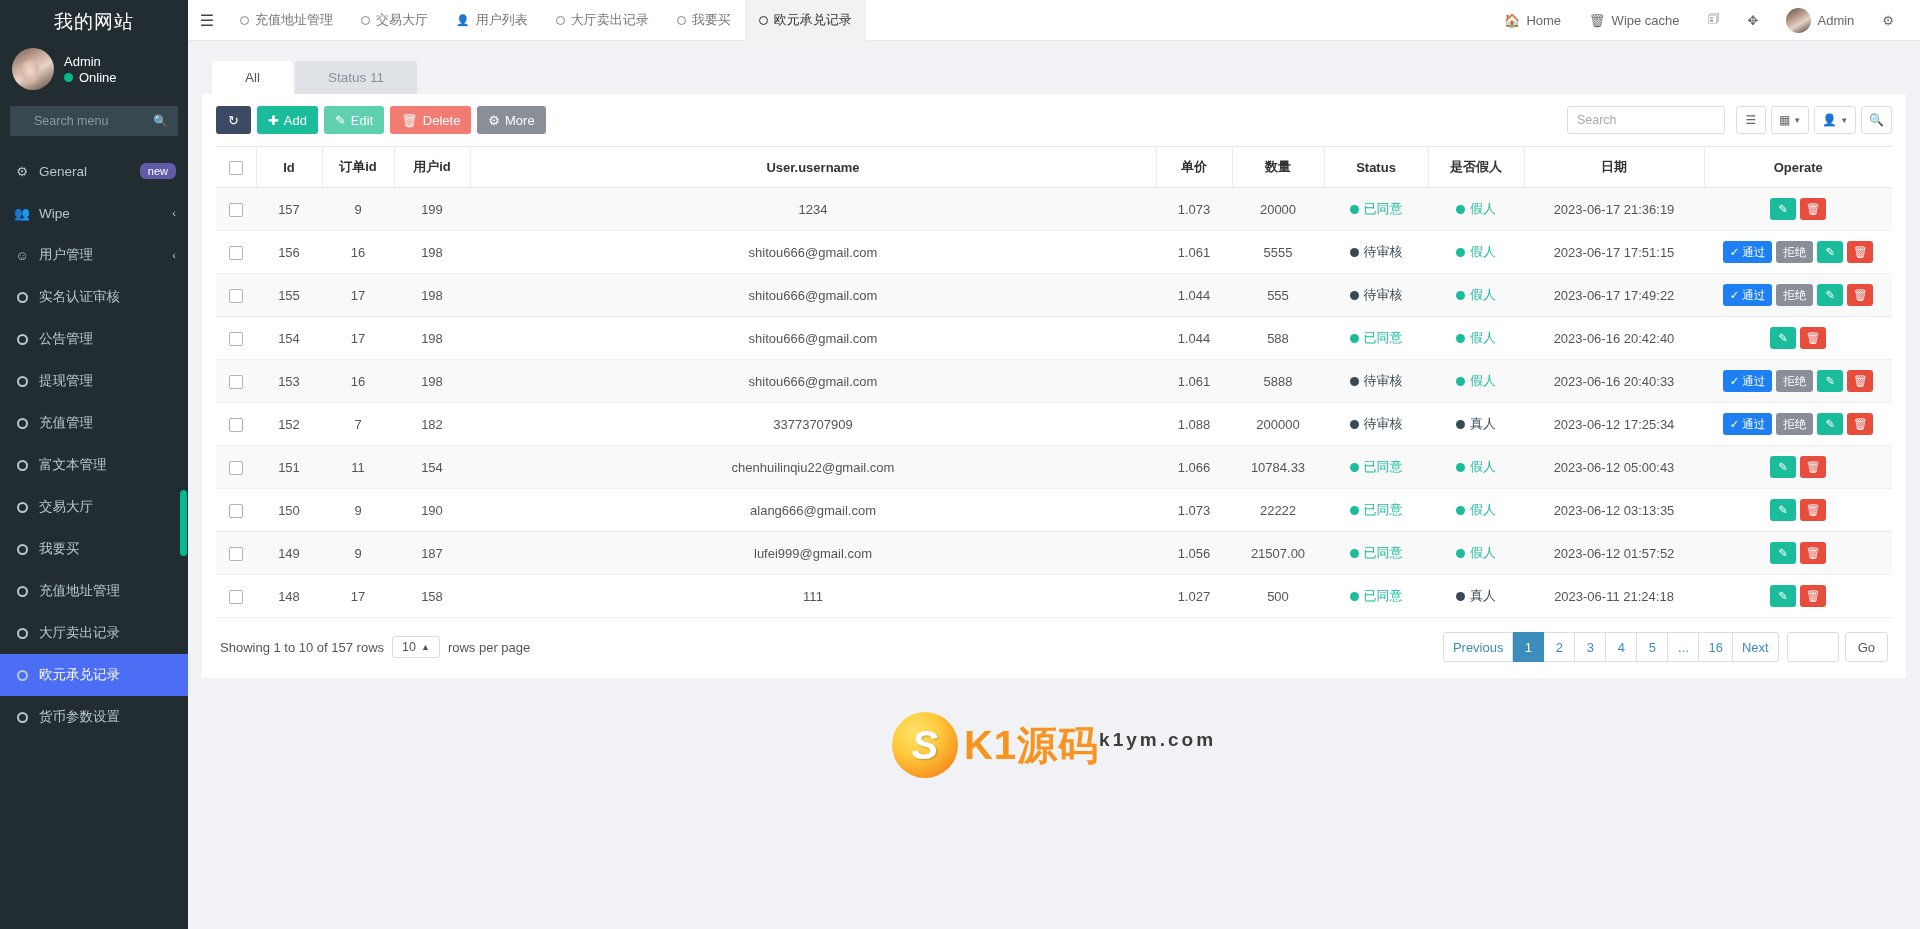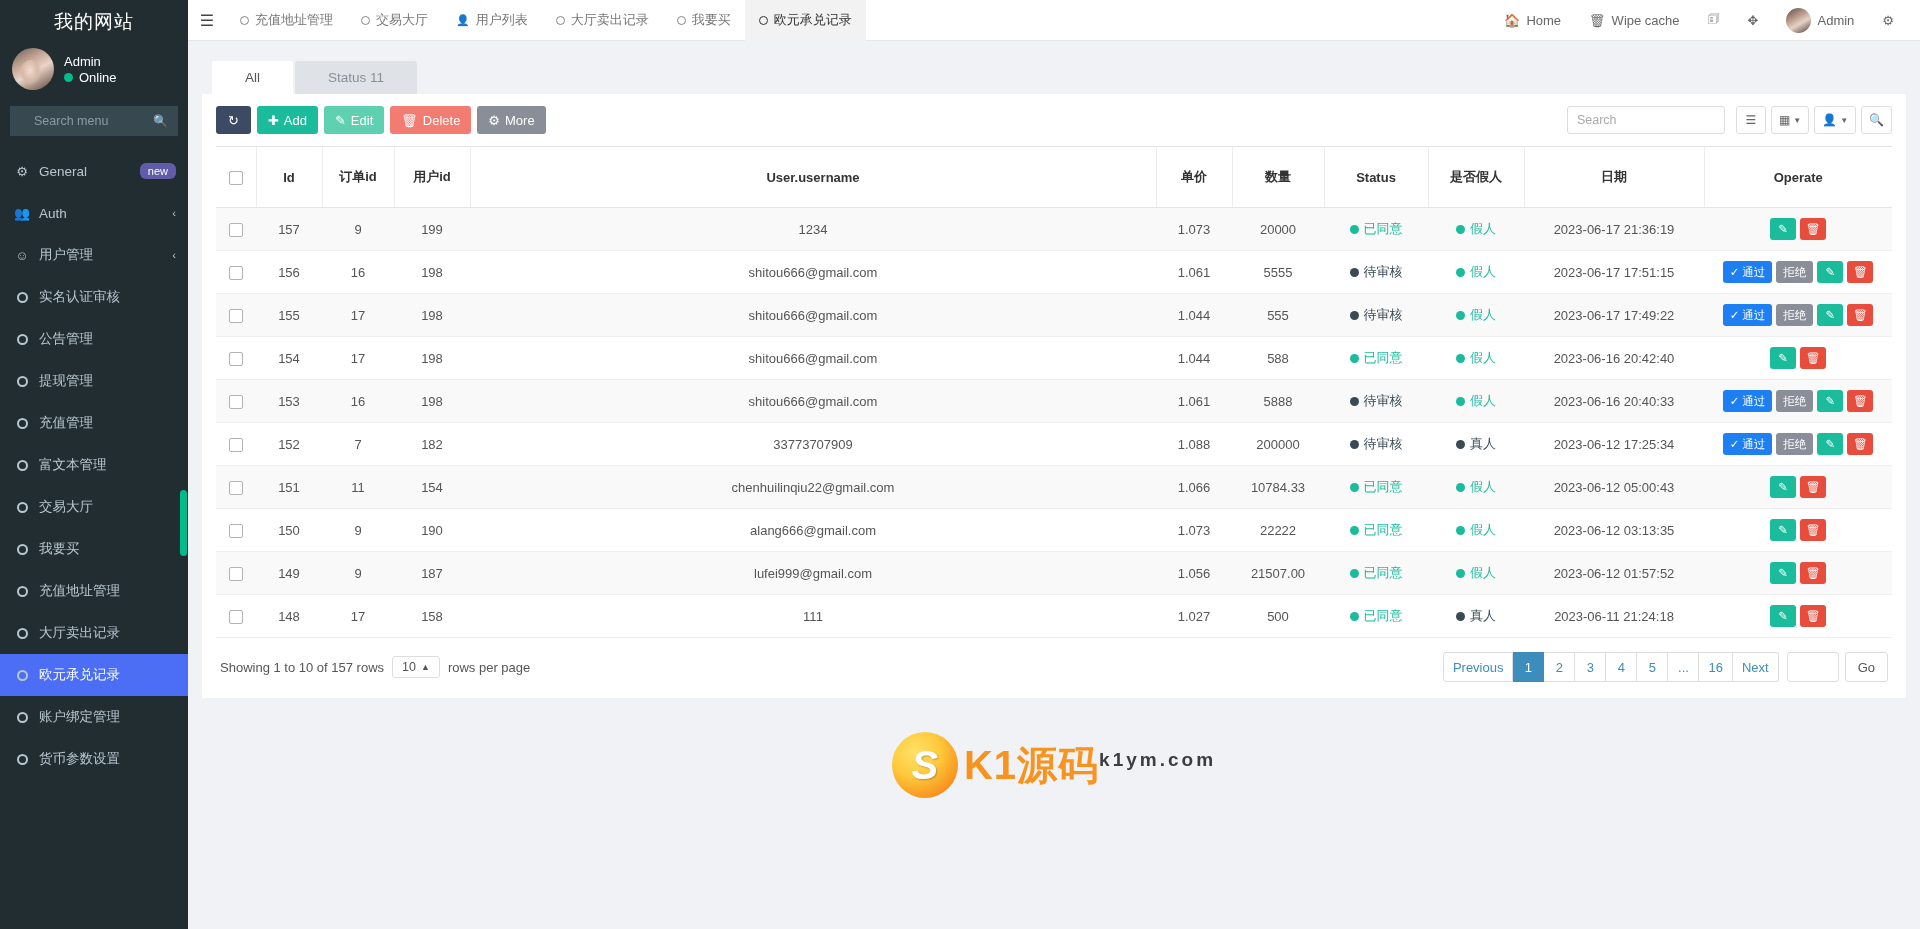--- a/index.html
+++ b/index.html
@@ -148,21 +148,21 @@
     display:inline-flex; align-items:center; justify-content:center; gap:3px;
     color:#666; font-size:12px; cursor:pointer; border-radius:3px; margin-left:5px;
     padding: 0 7px;
   }
 
   
   table.data { width:100%; border-collapse:collapse; font-size:13px; }
   table.data thead th {
     border-top:1px solid #e5e5e5; border-bottom:1px solid #e5e5e5;
     border-right:1px solid #ededed;
-    padding: 21px 6px; font-weight:bold; color:#333; font-size:13px;
+    padding: 11px 6px; font-weight:bold; color:#333; font-size:13px;
     text-align:center; background:#fff; white-space:nowrap;
   }
   table.data thead th:last-child{ border-right:0; }
   table.data tbody td {
     border-bottom:1px solid #eee; padding: 10px 6px;
     text-align:center; color:#555; white-space:nowrap;
   }
   table.data tbody tr:nth-child(odd){ background:#f9f9f9; }
   table.data tbody tr:nth-child(even){ background:#fff; }
   .chk {
@@ -262,21 +262,21 @@
     </div>
 
     <ul class="menu" id="menu-list">
         <li class="menu-item">
           <span class="mi-ico">⚙</span>
           <span class="mi-label">General</span>
           <span class="badge-new">new</span>
         </li>
         <li class="menu-item">
           <span class="mi-ico">👥</span>
-          <span class="mi-label">Auth</span>
+          <span class="mi-label">Wipe</span>
           <span class="chev">‹</span>
         </li>
         <li class="menu-item">
           <span class="mi-ico">☺</span>
           <span class="mi-label">用户管理</span>
           <span class="chev">‹</span>
         </li>
         <li class="menu-item">
           <span class="mi-ico">
             <span class="circ"></span>
@@ -329,26 +329,20 @@
           <span class="mi-ico">
             <span class="circ"></span>
           </span>
           <span class="mi-label">大厅卖出记录</span>
         </li>
         <li class="menu-item active">
           <span class="mi-ico">
             <span class="circ"></span>
           </span>
           <span class="mi-label">欧元承兑记录</span>
-        </li>
-        <li class="menu-item">
-          <span class="mi-ico">
-            <span class="circ"></span>
-          </span>
-          <span class="mi-label">账户绑定管理</span>
         </li>
         <li class="menu-item">
           <span class="mi-ico">
             <span class="circ"></span>
           </span>
           <span class="mi-label">货币参数设置</span>
         </li>
       </ul>
 
     <div class="vscroll">

